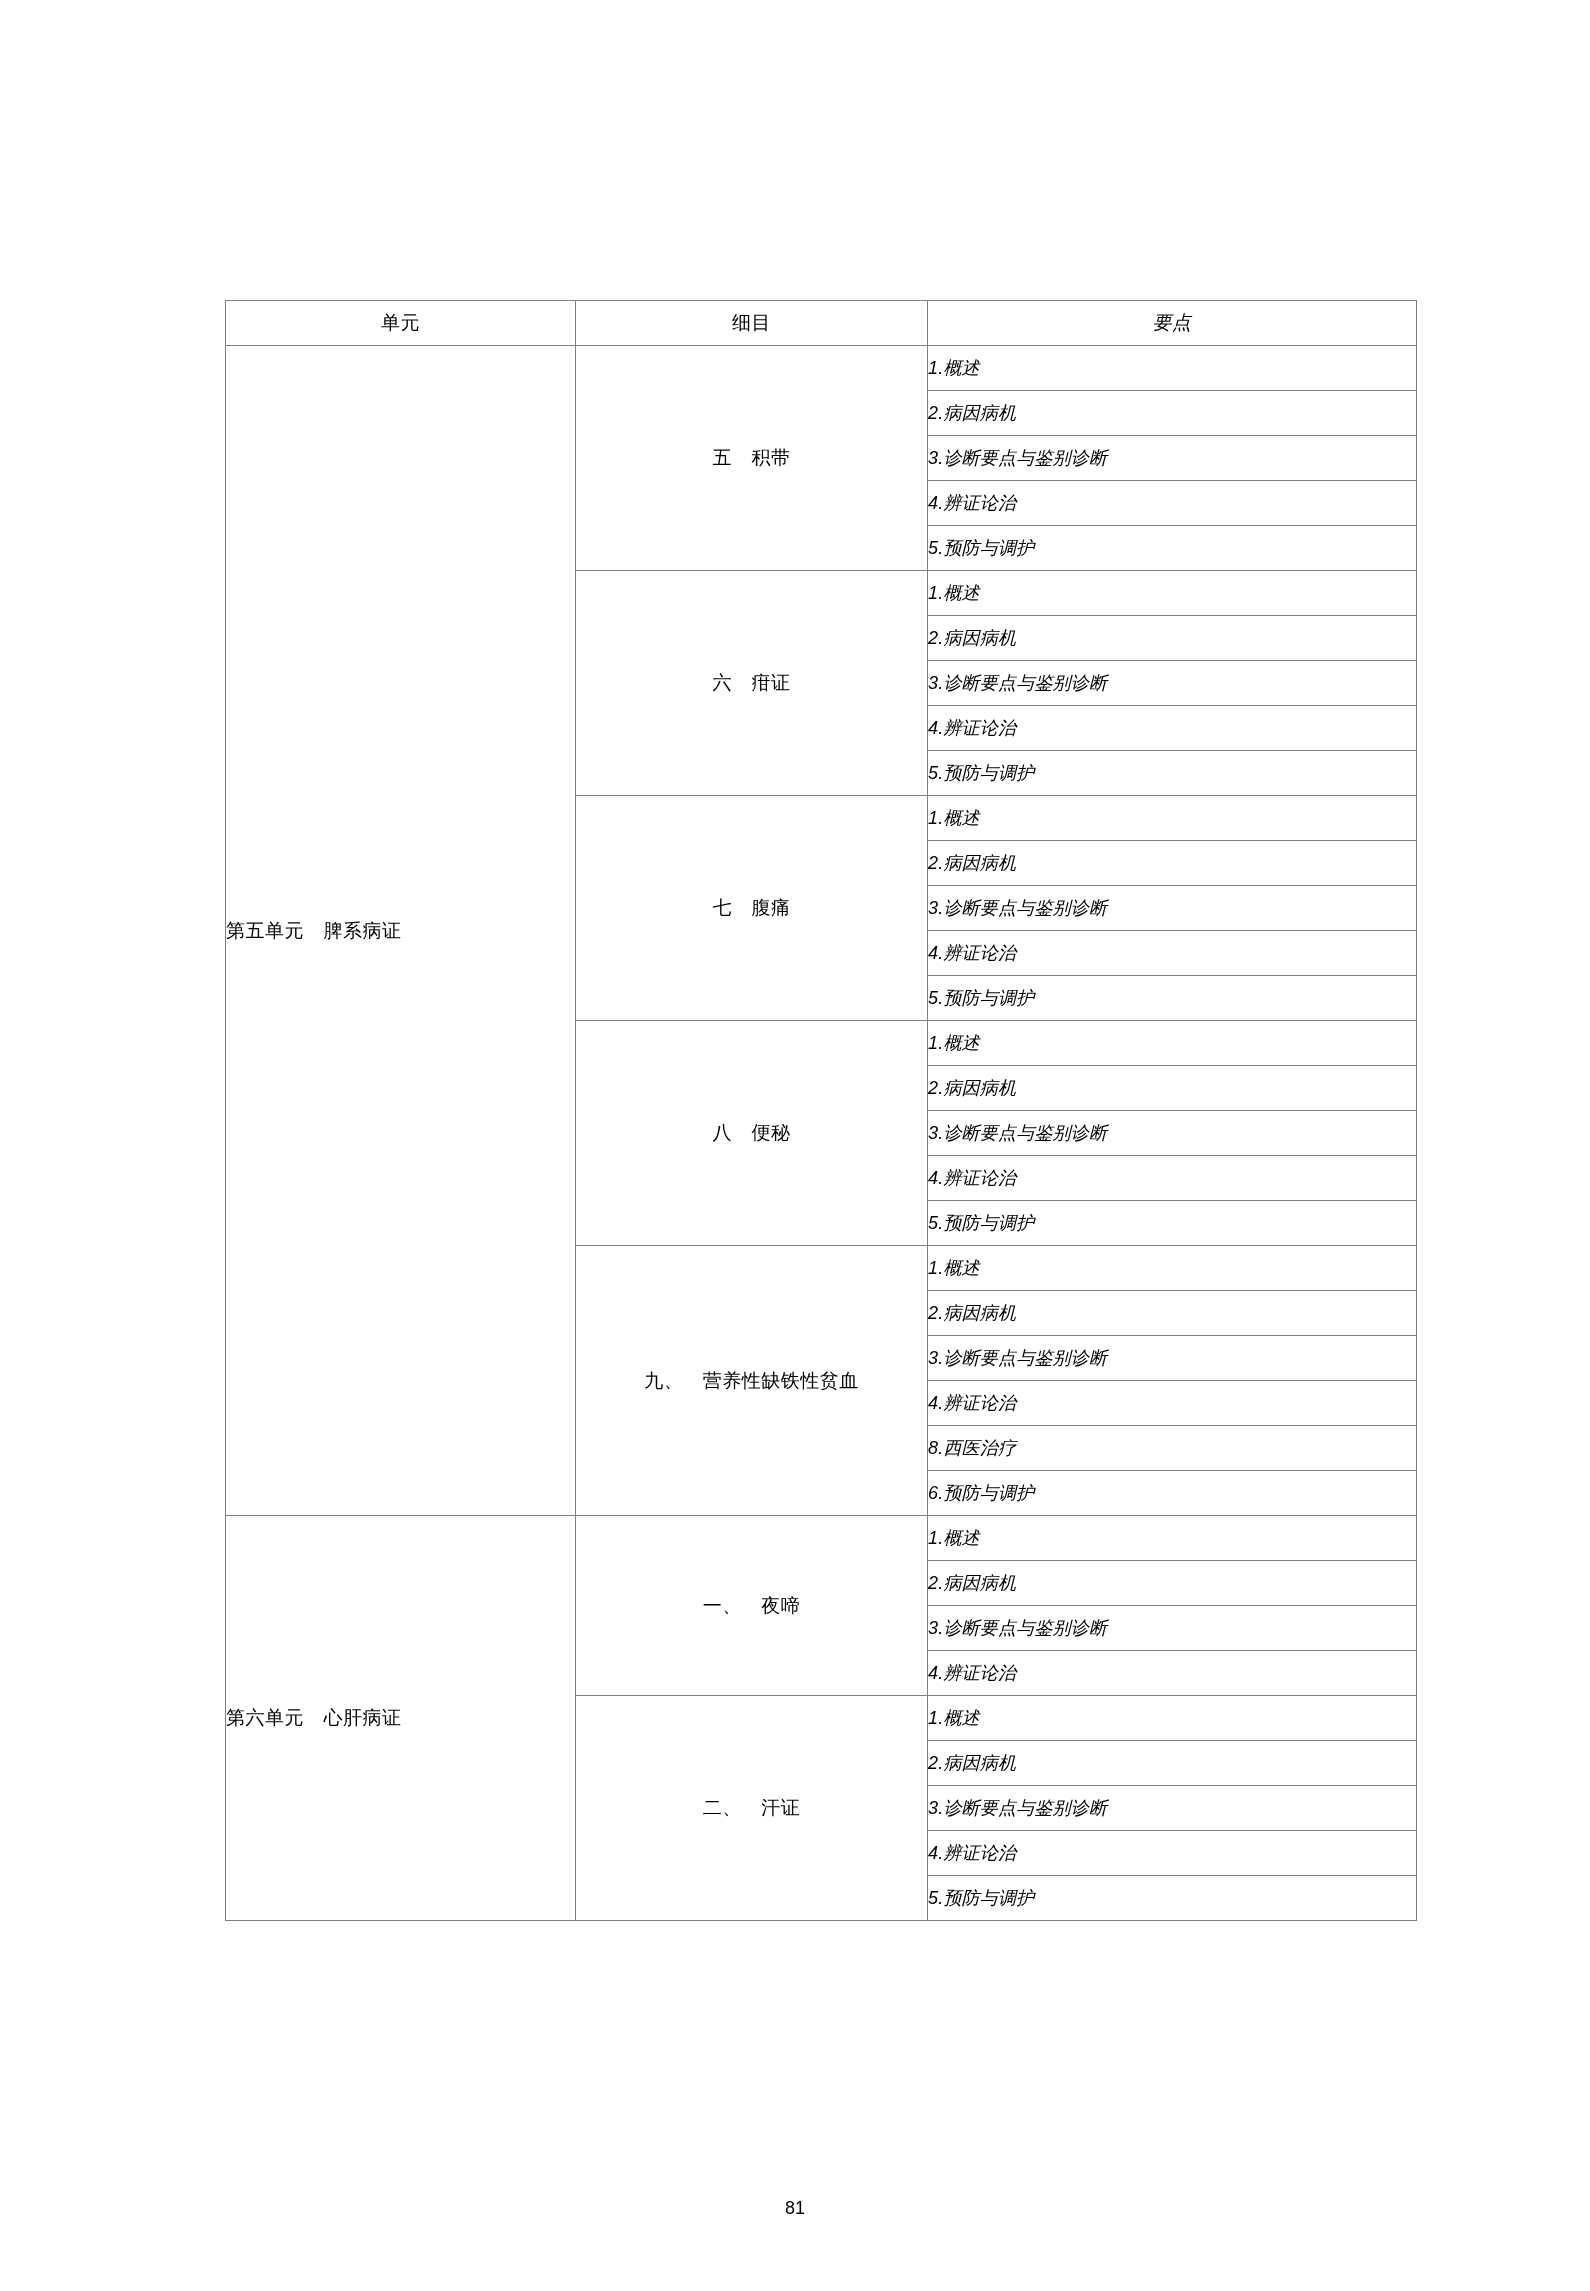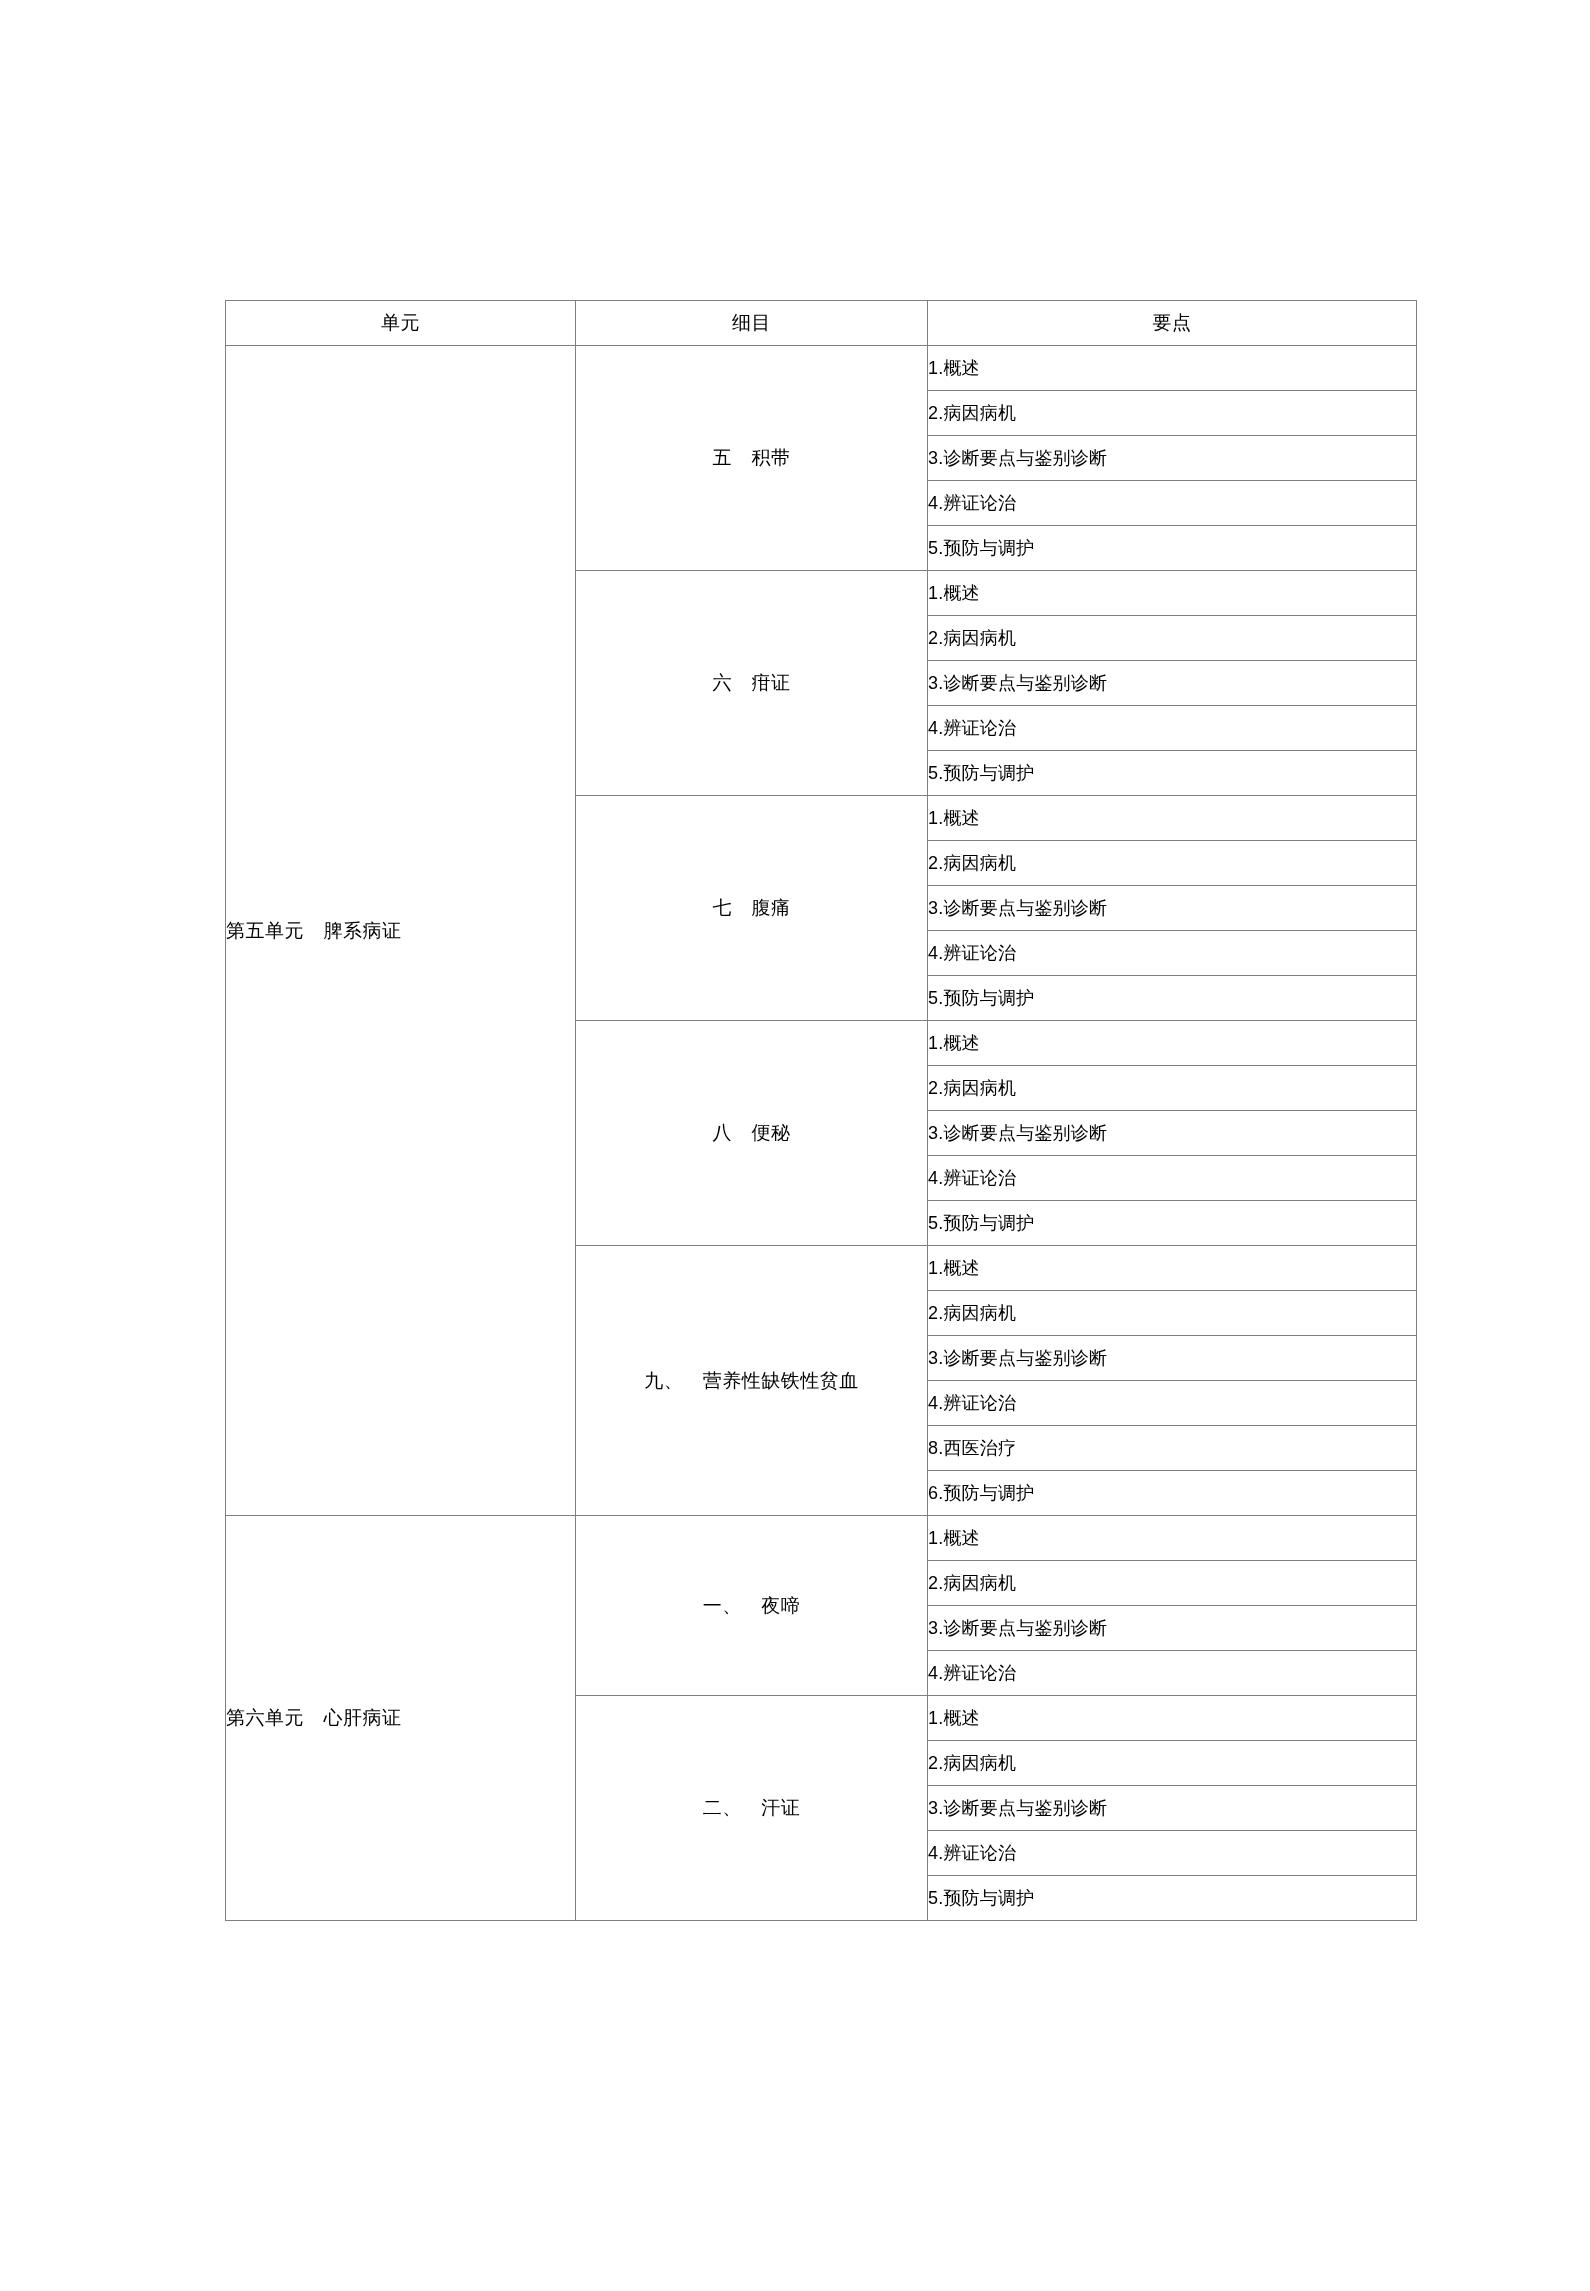--- a/index.html
+++ b/index.html
@@ -67,21 +67,21 @@
   }
   td.point-cell {
     font-size: 18px;
     height: 44px;
     padding-left: 12.7px;
     vertical-align: middle;
     letter-spacing: 0.2px;
     white-space: nowrap;
   }
   .outer-left  { border-left-width: 1.8px;  border-left-color: #4d4d4d; }
-  .outer-right { border-right-width: 1.8px; border-right-color: #4d4d4d; }
+  .outer-right { border-right-width: 1.8px; border-right-color: #4d4d4d; font-style: italic; }
   .outer-top   { border-top-width: 1.8px;   border-top-color: #4d4d4d; }
   .outer-bottom{ border-bottom-width: 1.8px;border-bottom-color: #4d4d4d; }
   .unit-sep-top { border-top-width: 1.8px; border-top-color: #4d4d4d; }
   .detail-sep-top { border-top-width: 0.9px; border-top-color: #808080; }
 
   .page-number {
     position: absolute;
     left: 0;
     top: 2198px;
     width: 1590px;
@@ -221,15 +221,16 @@
           <tr>
             <td class="point-cell outer-right">4.辨证论治</td>
           </tr>
           <tr>
             <td class="point-cell outer-right outer-bottom">5.预防与调护</td>
           </tr>
         </tbody>
     </table>
   </div>
 
+  <div class="page-number">81</div>
 
 </div>
 
 
 </body></html>

